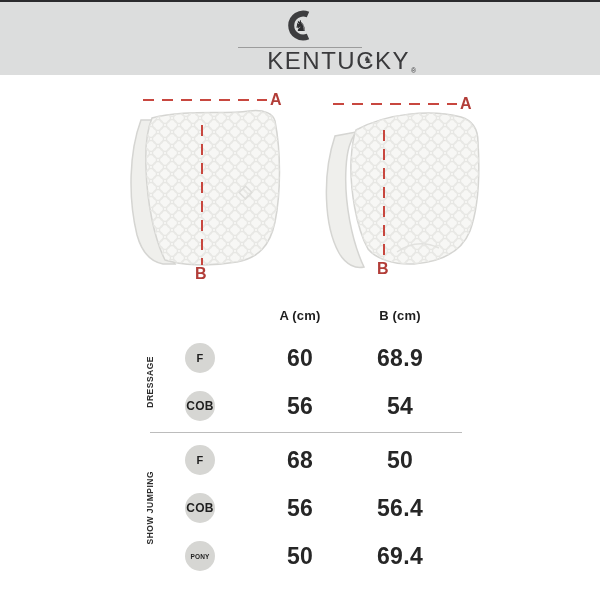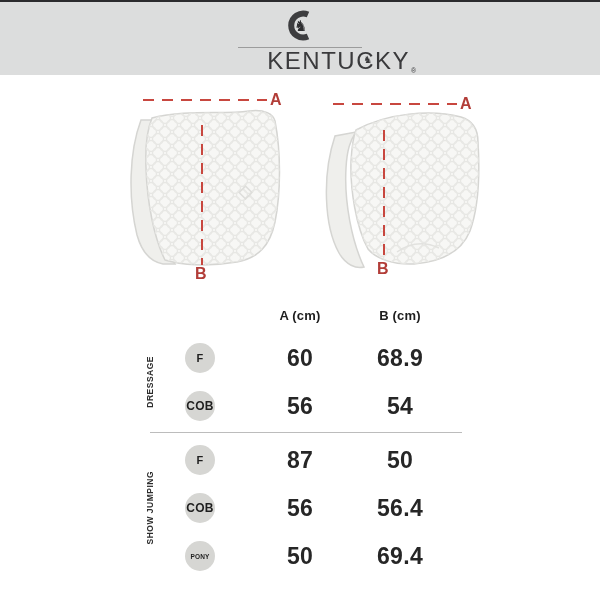--- a/index.html
+++ b/index.html
@@ -163,21 +163,21 @@
 
     <div class="section jumping">
       <div class="v-label-cell">
         <div class="v-label">SHOW JUMPING</div>
       </div>
       <div class="rows">
         <div class="srow">
           <div class="size-circle f">
               <span>F</span>
             </div>
-          <div class="val">87</div>
+          <div class="val">68</div>
           <div class="val">50</div>
         </div>
         <div class="srow">
           <div class="size-circle cob">
               <span>COB</span>
             </div>
           <div class="val">56</div>
           <div class="val">56.4</div>
         </div>
         <div class="srow">

